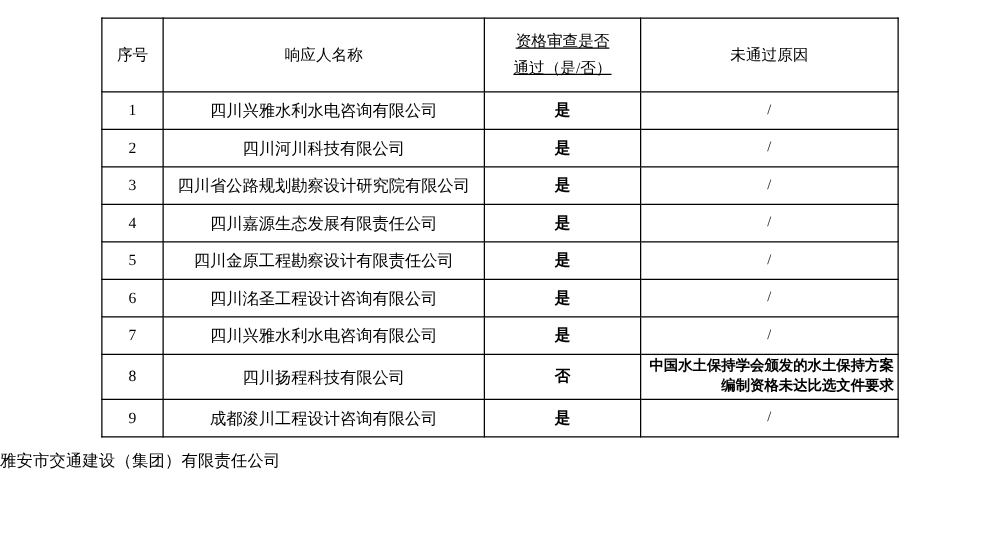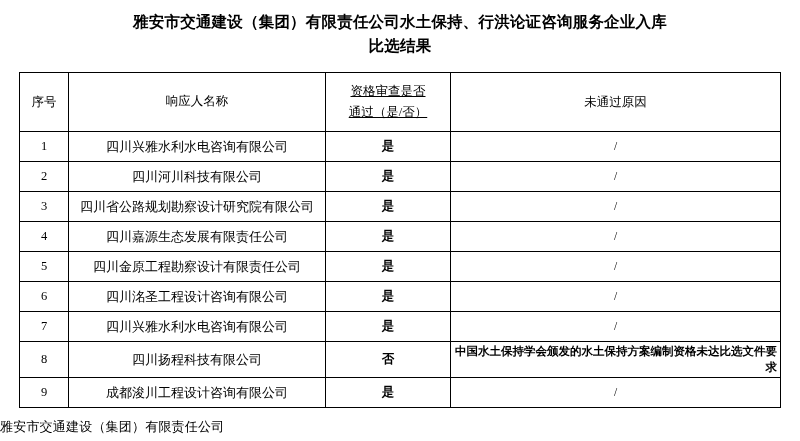--- a/index.html
+++ b/index.html
@@ -27,42 +27,41 @@
     font-weight: bold;
     letter-spacing: 0.2px;
     line-height: 1.55;
     margin: 10px 14px 0 14px;
   }
   .doc-title .line2 {
     display: block;
   }
   table.main {
     border-collapse: collapse;
-    width: 762px;
+    width: 638px;
     margin: 14px auto 0 auto;
     table-layout: fixed;
   }
   table.main th, table.main td {
     border: 1px solid #000000;
     font-size: 12.5px;
     text-align: center;
     vertical-align: middle;
     padding: 2px 3px;
     line-height: 1.35;
   }
   table.main th {
     font-weight: normal;
     height: 54px;
   }
   table.main thead th.col-idx {
     width: 42px;
   }
   table.main thead th.col-name {
     width: 250px;
-    font-family: Liberation Mono, monospace;
   }
   table.main thead th.col-pass {
     width: 118px;
   }
   table.main thead th.col-reason {
     width: auto;
   }
   table.main tbody td {
     height: 25px;
   }
@@ -95,24 +94,20 @@
     font-size: 13px;
     margin: 10px 36px 0 0;
     letter-spacing: 0.2px;
   }
 </style>
 </head>
 <body>
 
 <div class="page">
 
-  <div class="doc-title">
-    <span>雅安市交通建设（集团）有限责任公司水土保持、行洪论证咨询服务企业入库</span>
-    <span class="line2">比选结果</span>
-  </div>
 
   <table class="main">
     <thead>
       <tr>
         <th class="col-idx">序号</th>
         <th class="col-name">响应人名称</th>
         <th class="col-pass">
           <span class="header-pass-inner">资格审查是否</span>
           <span class="header-pass-inner">通过（是/否）</span>
         </th>

